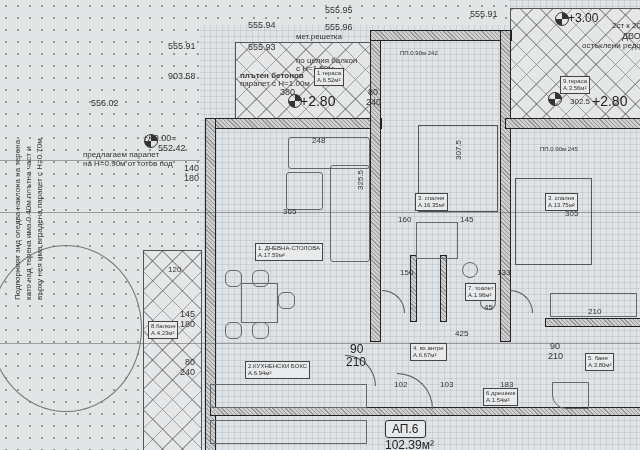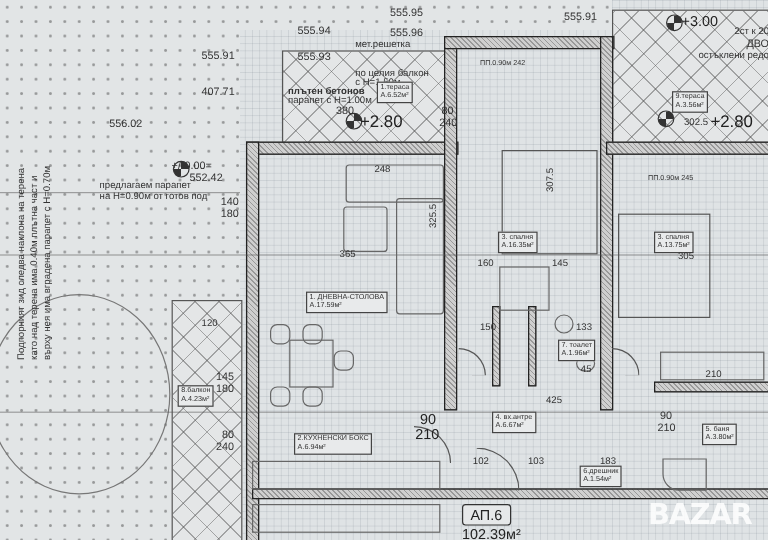--- a/index.html
+++ b/index.html
@@ -95,21 +95,21 @@
   <div class="door" style="left:382px;top:290px;width:22px;height:22px;"></div>
   <div class="door" style="left:510px;top:290px;width:22px;height:22px;"></div>
   <div class="door" style="left:397px;top:373px;width:35px;height:35px;"></div>
 
   <div class="elev-mark" style="left:288px;top:94px;"></div>
   <div class="elev-mark" style="left:548px;top:92px;"></div>
   <div class="elev-mark" style="left:555px;top:12px;"></div>
   <div class="elev-mark" style="left:144px;top:134px;"></div>
 
   <span class="lbl md" style="left:168px;top:42px;">555.91</span>
-  <span class="lbl md" style="left:168px;top:72px;">407.71</span>
+  <span class="lbl md" style="left:168px;top:72px;">903.58</span>
   <span class="lbl md" style="left:91px;top:99px;">556.02</span>
   <span class="lbl md" style="left:248px;top:21px;">555.94</span>
   <span class="lbl md" style="left:248px;top:43px;">555.93</span>
   <span class="lbl md" style="left:325px;top:6px;">555.95</span>
   <span class="lbl md" style="left:325px;top:23px;">555.96</span>
   <span class="lbl md" style="left:470px;top:10px;">555.91</span>
 
   <span class="lbl xl" style="left:300px;top:94px;">+2.80</span>
   <span class="lbl xl" style="left:592px;top:94px;">+2.80</span>
   <span class="lbl lg" style="left:568px;top:12px;">+3.00</span>
@@ -185,34 +185,33 @@
   <span class="lbl" style="left:400px;top:269px;">150</span>
   <span class="lbl lg" style="left:350px;top:343px;">90</span>
   <span class="lbl lg" style="left:346px;top:356px;">210</span>
   <span class="lbl md" style="left:184px;top:164px;">140</span>
   <span class="lbl md" style="left:184px;top:174px;">180</span>
   <span class="lbl md" style="left:180px;top:310px;">145</span>
   <span class="lbl md" style="left:180px;top:320px;">180</span>
   <span class="lbl md" style="left:185px;top:358px;">80</span>
   <span class="lbl md" style="left:180px;top:368px;">240</span>
   <span class="lbl" style="left:168px;top:266px;">120</span>
-  <span class="lbl" style="left:480px;top:269px;">133</span>
+  <span class="lbl" style="left:463px;top:269px;padding-left:34px;">133</span>
   <span class="lbl" style="left:484px;top:304px;">45</span>
   <span class="lbl" style="left:455px;top:330px;">425</span>
   <span class="lbl" style="left:394px;top:381px;">102</span>
   <span class="lbl" style="left:440px;top:381px;">103</span>
   <span class="lbl" style="left:500px;top:381px;">183</span>
   <span class="lbl md" style="left:280px;top:88px;">380</span>
   <span class="lbl md" style="left:550px;top:342px;">90</span>
   <span class="lbl md" style="left:548px;top:352px;">210</span>
   <span class="lbl md" style="left:368px;top:88px;">80</span>
   <span class="lbl md" style="left:366px;top:98px;">240</span>
   <span class="lbl" style="left:570px;top:98px;">302.5</span>
   <span class="lbl" style="left:588px;top:308px;">210</span>
 
   <span class="lbl" style="left:400px;top:50px;font-size:6px;">ПП.0.90м 242</span>
   <span class="lbl" style="left:540px;top:146px;font-size:6px;">ПП.0.90м 245</span>
 
   <div class="aplabel">АП.6</div>
   <div class="aparea">102.39м²</div>
 
-  <div class="bazar">BAZAR</div>
 </div>
 
 </body></html>

